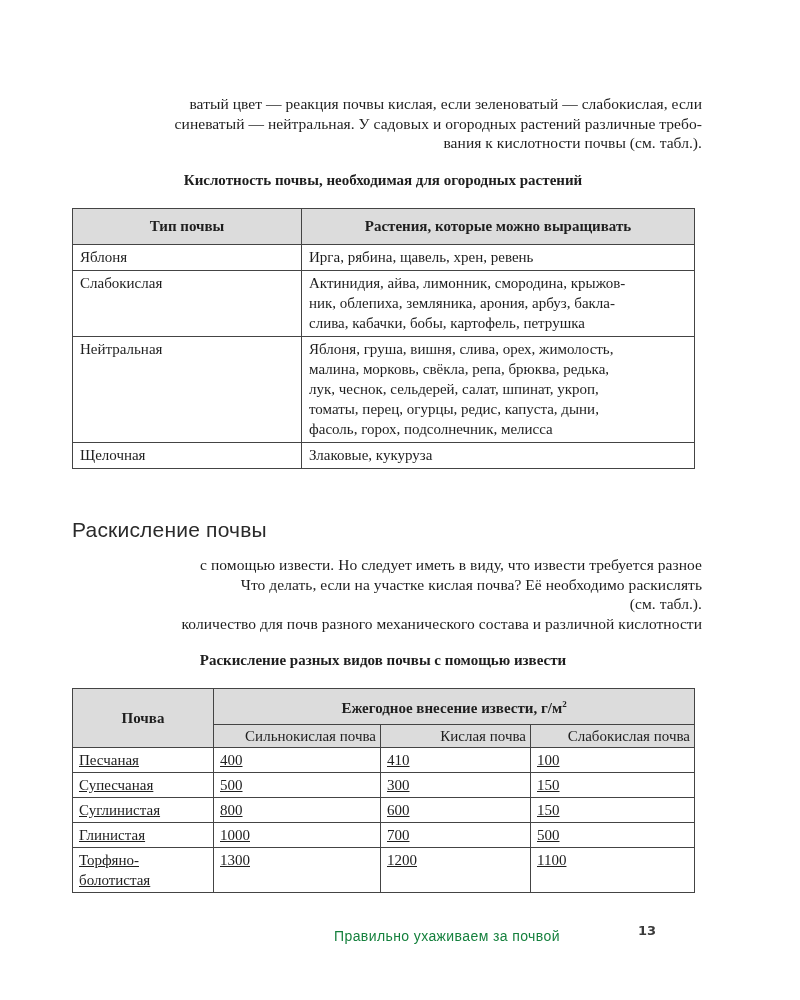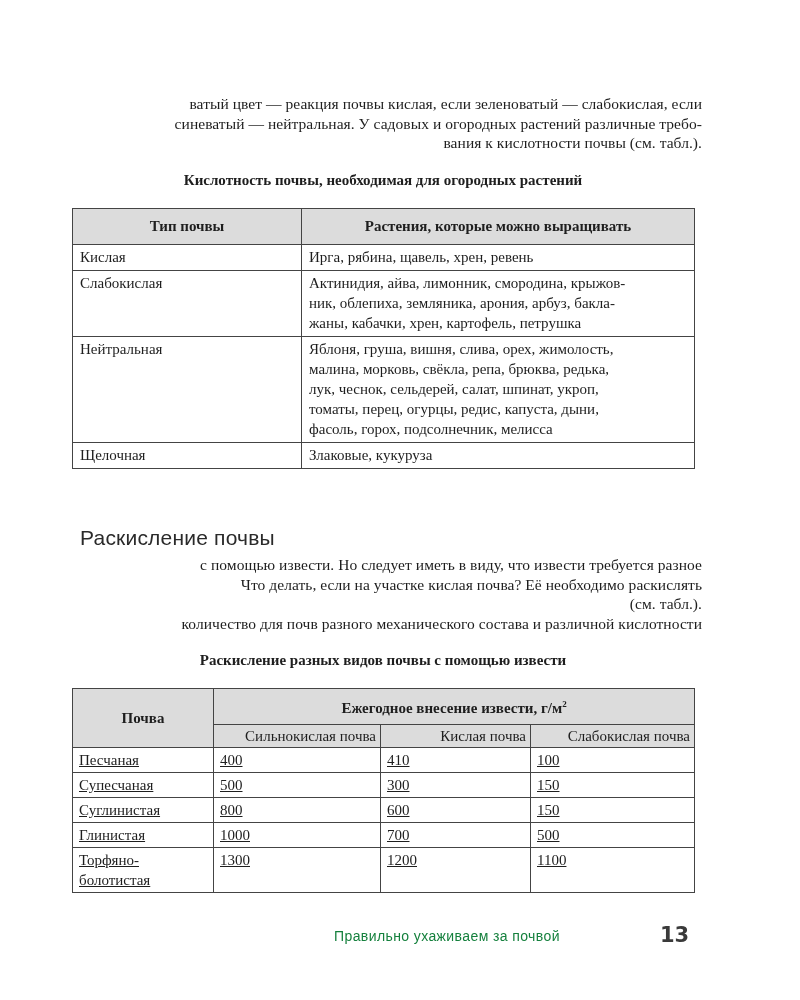--- a/index.html
+++ b/index.html
@@ -4,41 +4,41 @@
 <style>
   html, body { margin: 0; padding: 0; background: #ffffff; }
   body { width: 800px; height: 1000px; position: relative; overflow: hidden; color: #1e1e1e;
          font-family: "DejaVu Serif", "Liberation Serif", serif; }
   .para { position: absolute; left: 72px; width: 630px; font-size: 14px; line-height: 19.5px; margin: 0;
           font-family: "Liberation Serif", "DejaVu Serif", serif; font-size: 15.5px; letter-spacing: 0.05px; text-align: right; }
   .para .line { display: block; white-space: nowrap; }
   .indent { padding-left: 28px; }
   .caption { position: absolute; left: 72px; width: 622px; text-align: center; font-weight: bold;
              font-family: "Liberation Serif", "DejaVu Serif", serif; font-size: 15px; margin: 0; }
-  h2.section { position: absolute; left: 72px; top: 518px; margin: 8px; font-weight: normal;
+  h2.section { position: absolute; left: 72px; top: 518px; margin: 0; font-weight: normal;
                font-family: "Liberation Sans", "DejaVu Sans", sans-serif; font-size: 21px; color: #2a2a2a; letter-spacing: 0.2px; }
   table { position: absolute; left: 72px; width: 623px; border-collapse: collapse;
           font-family: "Liberation Serif", "DejaVu Serif", serif; font-size: 15px; color: #1e1e1e; }
   table td, table th { border: 1.5px solid #444; vertical-align: top; padding: 2px 7px 3px 7px; text-align: left; font-weight: normal; line-height: 20px; }
   table th { background: #dcdcdc; text-align: center; vertical-align: middle; }
   table th.bold { font-weight: bold; margin-left: 44px; }
   #t1 { top: 208px; }
   #t1 th { height: 30px; }
   #t1 .c1 { width: 214px; }
   #t2 { top: 688px; }
   #t2 th.top { height: 30px; }
   #t2 th.sub { font-weight: normal; height: 20px; padding: 1px 4px; white-space: nowrap; text-align: right; }
   #t2 td { line-height: 20px; padding: 2px 6px 2px 6px; text-decoration: underline; }
   #t2 .c1 { width: 126px; }
   #t2 .c2 { width: 158px; }
   #t2 .c3 { width: 141px; }
   .footer-text { position: absolute; left: 334px; top: 928px; font-family: "Liberation Sans", "DejaVu Sans", sans-serif;
                  font-size: 14px; color: #15803d; letter-spacing: 0.4px; }
-  .page-number { position: absolute; left: 660px; top: 923px; font-family: "DejaVu Sans", "Liberation Sans", sans-serif;
-                 font-size: 21px; font-weight: bold; color: #3a3a3a; }
+  .page-number { position: absolute; left: 638px; top: 923px; font-family: "DejaVu Sans", "Liberation Sans", sans-serif;
+                 font-size: 13px; font-weight: bold; color: #3a3a3a; }
   sup { font-size: 9px; }
 </style>
 </head>
 <body>
 
 <p class="para" style="top:94px;">
   <span class="line">ватый цвет — реакция почвы кислая, если зеленоватый — слабокислая, если</span>
   <span class="line">синеватый — нейтральная. У садовых и огородных растений различные требо-</span>
   <span class="line">вания к кислотности почвы (см. табл.).</span>
 </p>
@@ -47,31 +47,31 @@
 
 <table id="t1">
   <thead>
     <tr>
       <th class="c1 bold">Тип почвы</th>
       <th class="bold">Растения, которые можно выращивать</th>
     </tr>
   </thead>
   <tbody>
     <tr>
-      <td class="c1">Кислая</td>
+      <td class="c1">Яблоня</td>
       <td>
         <span class="line" style="display:block">Ирга, рябина, щавель, хрен, ревень</span>
       </td>
     </tr>
     <tr>
       <td class="c1">Слабокислая</td>
       <td>
         <span style="display:block">Актинидия, айва, лимонник, смородина, крыжов-</span>
         <span style="display:block">ник, облепиха, земляника, арония, арбуз, бакла-</span>
-        <span style="display:block">жаны, кабачки, хрен, картофель, петрушка</span>
+        <span style="display:block">слива, кабачки, бобы, картофель, петрушка</span>
       </td>
     </tr>
     <tr>
       <td class="c1">Нейтральная</td>
       <td>
         <span style="display:block">Яблоня, груша, вишня, слива, орех, жимолость,</span>
         <span style="display:block">малина, морковь, свёкла, репа, брюква, редька,</span>
         <span style="display:block">лук, чеснок, сельдерей, салат, шпинат, укроп,</span>
         <span style="display:block">томаты, перец, огурцы, редис, капуста, дыни,</span>
         <span style="display:block">фасоль, горох, подсолнечник, мелисса</span>

